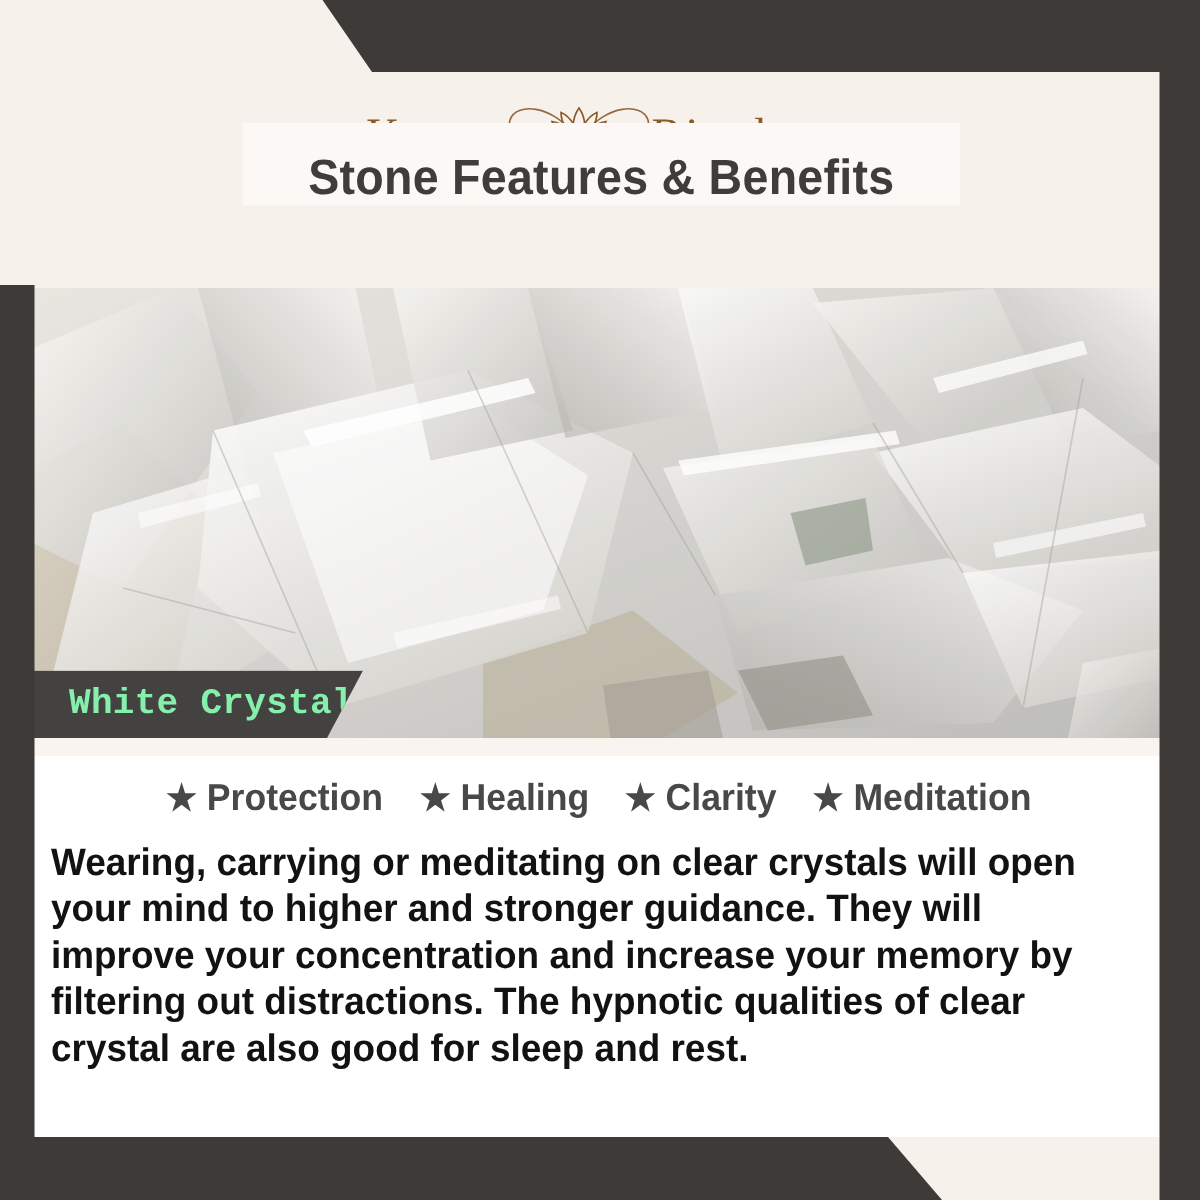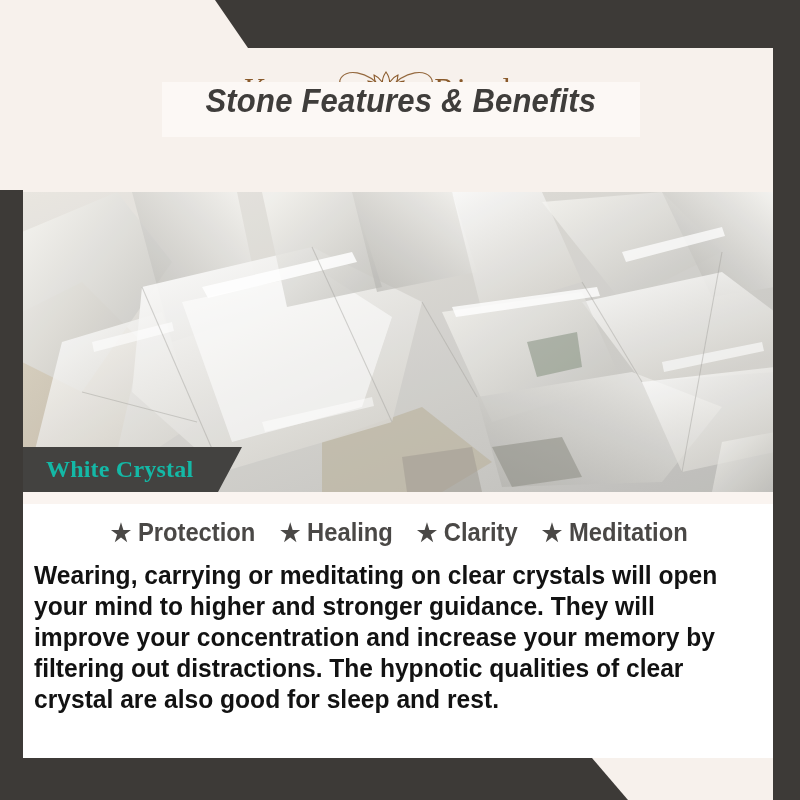--- a/index.html
+++ b/index.html
@@ -90,24 +90,23 @@
   .brand-mark svg { display: block; }
 
   .title-plate {
     position: absolute;
     left: 162px;
     top: 82px;
     width: 478px;
     height: 55px;
     background: #fcf8f5;
     display: flex;
-    align-items: flex-start;
+    align-items: flex-end;
     justify-content: center;
     z-index: 5;
-    font-style: italic;
   }
   .title-text {
     font-family: "Liberation Sans Narrow", "Liberation Sans", sans-serif;
     font-weight: bold;
     font-size: 33px;
     letter-spacing: 0.2px;
     color: #3f3d3b;
     transform: scaleX(0.94);
     white-space: nowrap;
   }
@@ -131,24 +130,24 @@
     top: 447px;
     width: 220px;
     height: 45px;
     background: #434240;
     clip-path: polygon(0 0, 220px 0, 196px 45px, 0 45px);
     display: flex;
     align-items: center;
     z-index: 5;
   }
   .caption-text {
-    font-family: Liberation Serif, serif;
+    font-family: Liberation Mono, monospace;
     font-weight: bold;
     font-size: 24px;
-    color: #14b8a6;
+    color: #86efac;
     padding-left: 24px;
     letter-spacing: 0.2px;
     white-space: nowrap;
   }
 
   
   .body-panel {
     position: absolute;
     left: 23px;
     top: 492px;

